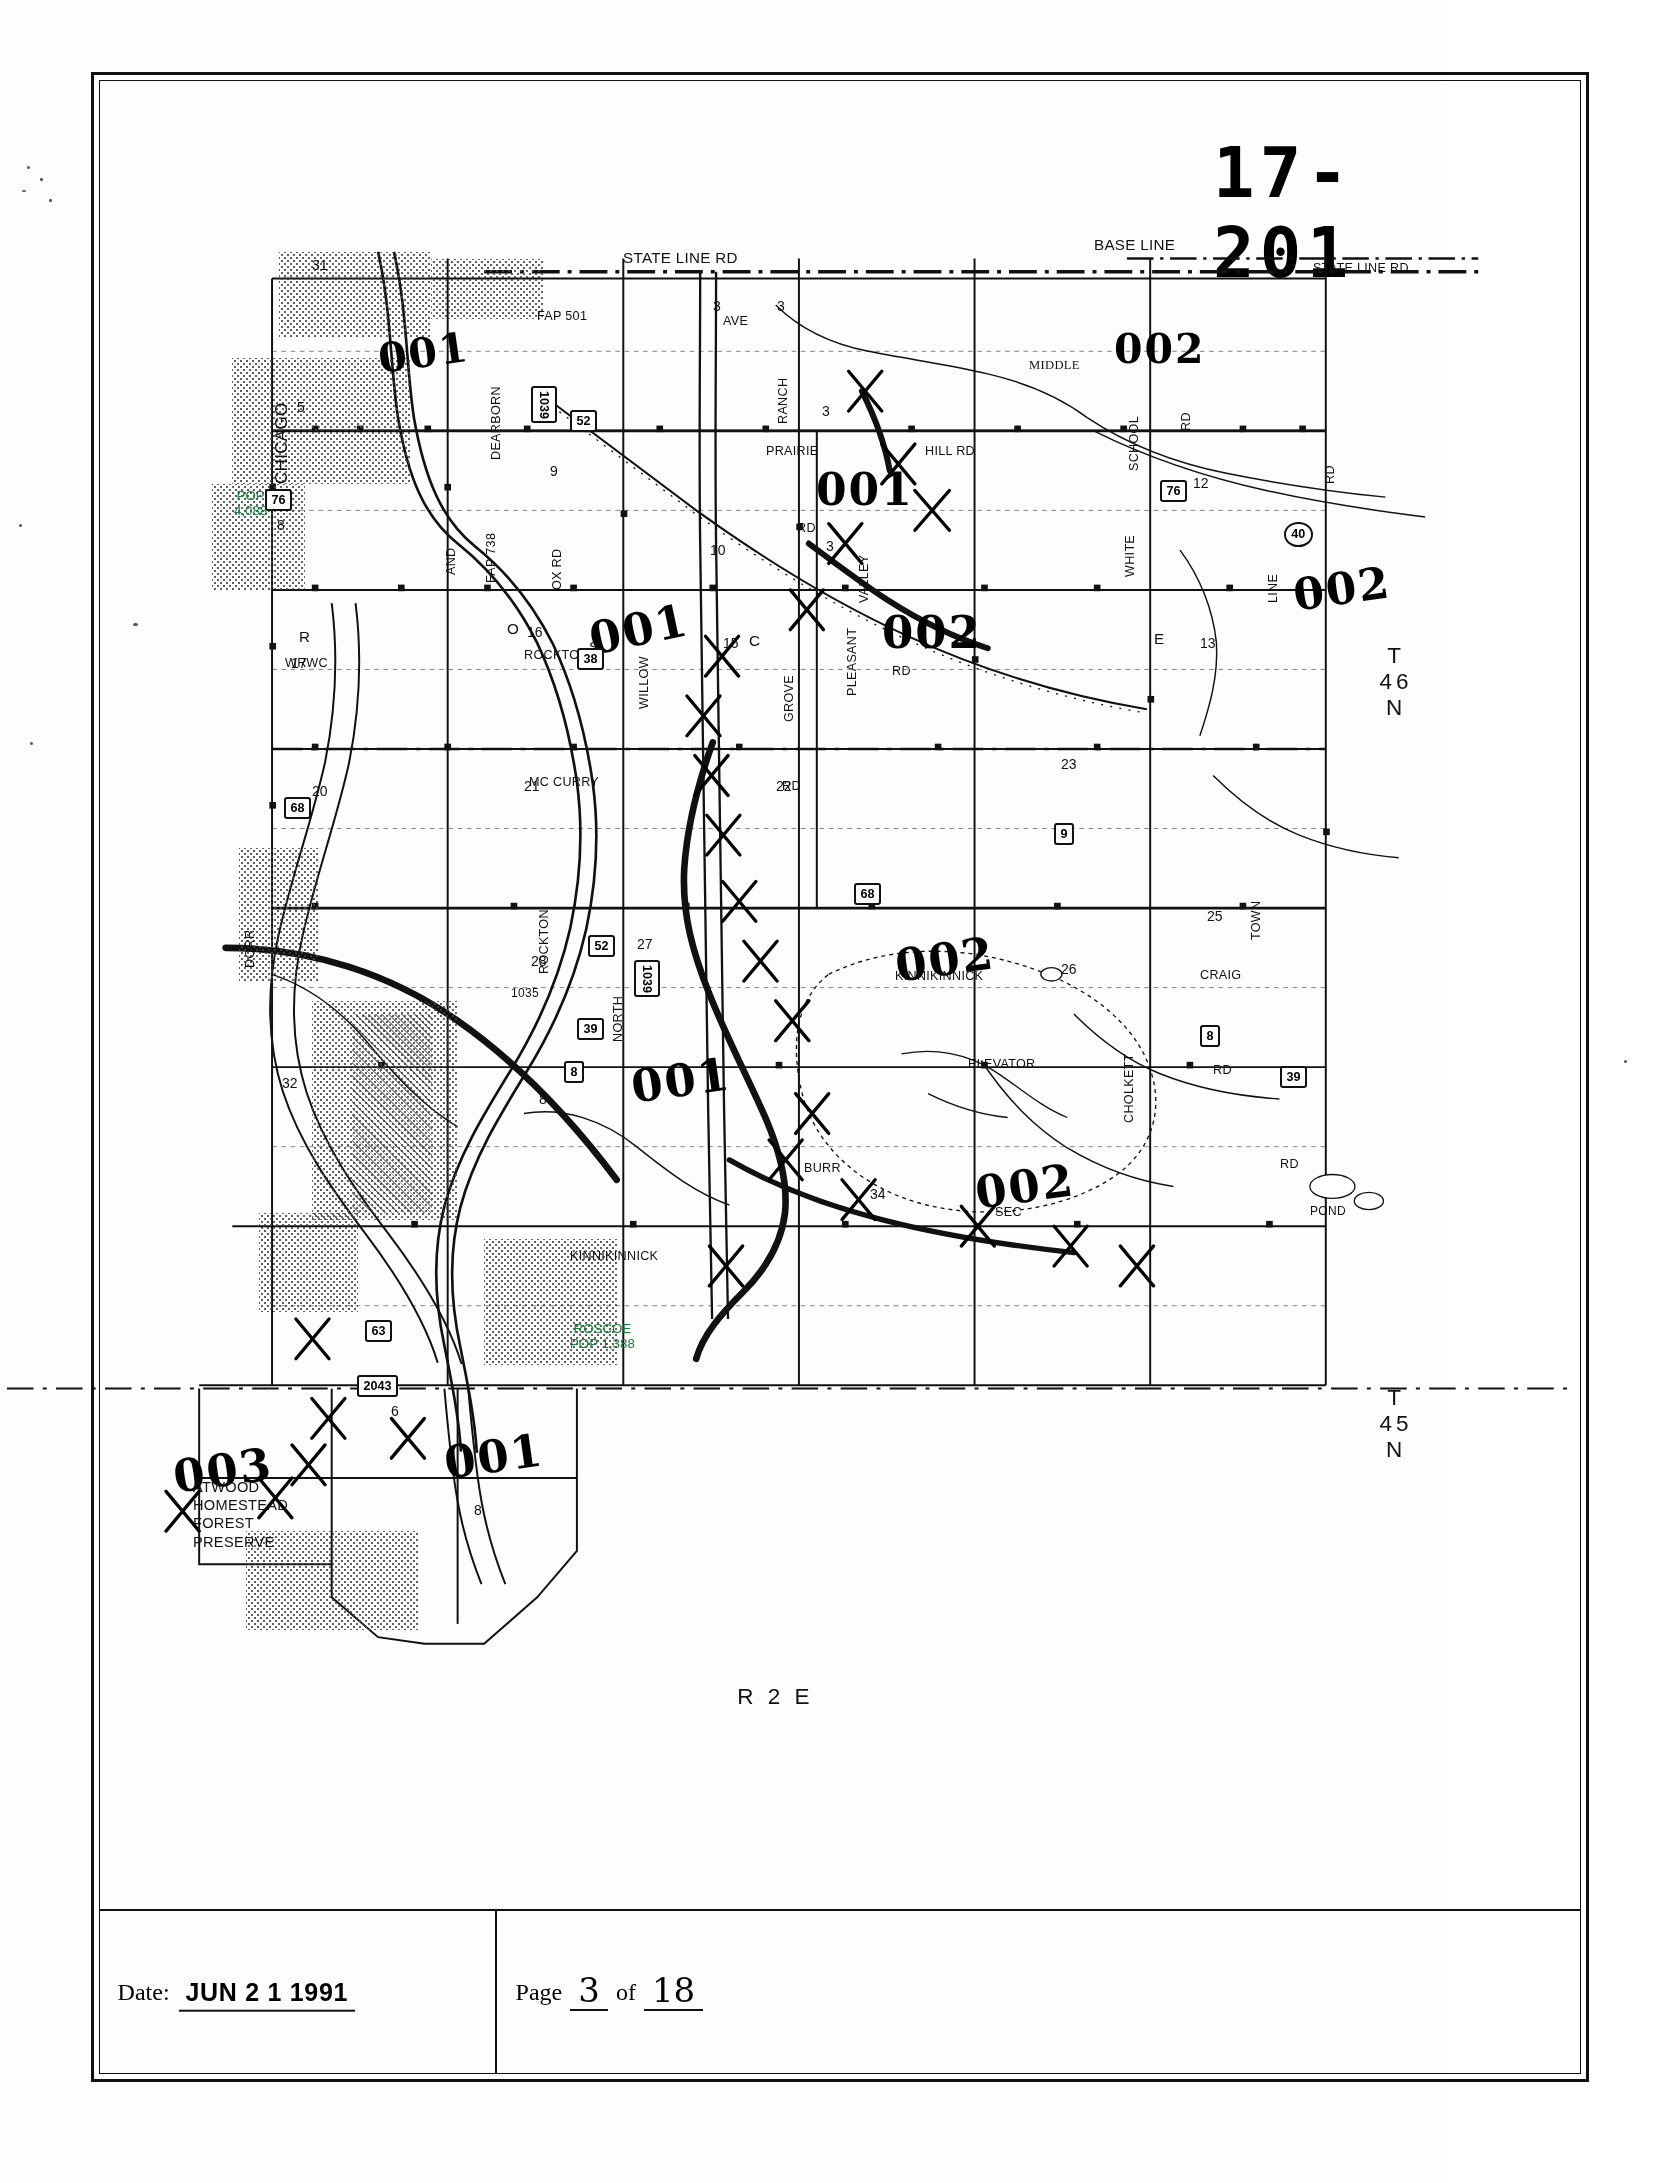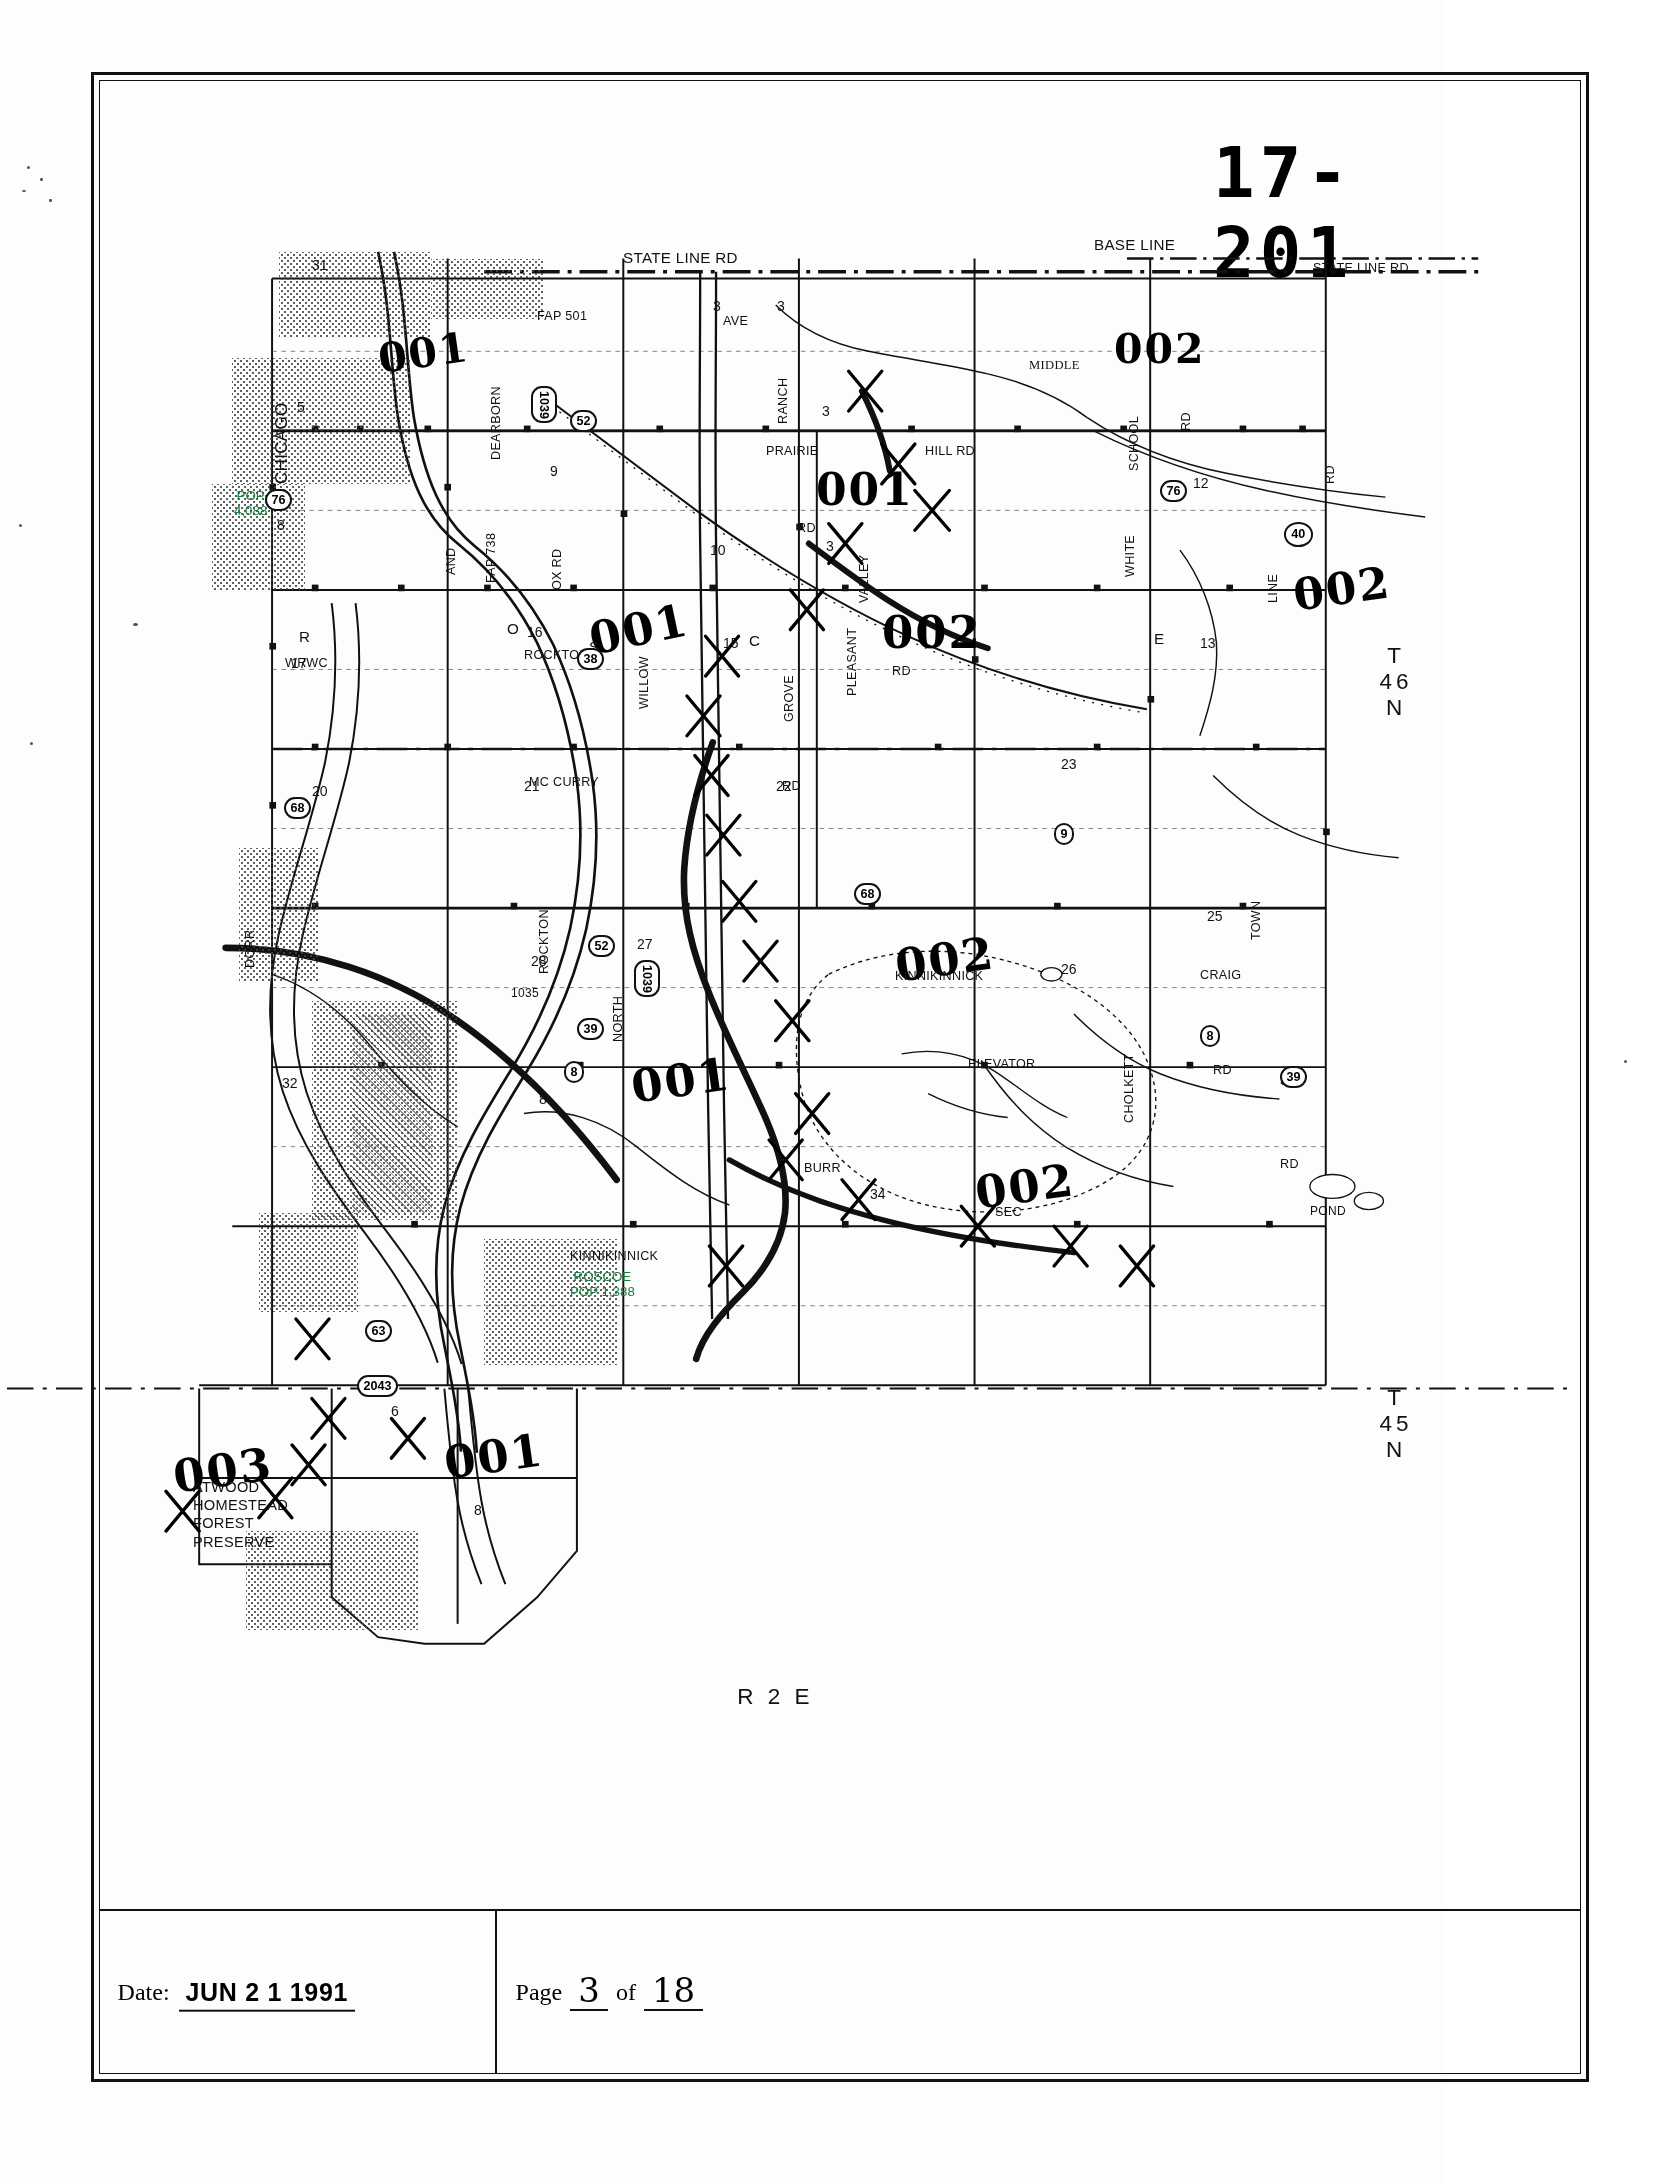--- a/index.html
+++ b/index.html
@@ -154,21 +154,21 @@
     position: absolute;
     border: 2px solid #111;
     background: #fff;
     font-family: "Liberation Sans", sans-serif;
     font-size: 12.6px;
     font-weight: bold;
     text-align: center;
     line-height: 1;
     padding: 2.7px 4.6px;
     box-sizing: border-box;
-    border-radius: 11px;
+    border-radius: 3px;
   }
   .shield.oval { border-radius: 50%; padding: 4px 5.3px; }
 
   
   .tr-label {
     position: absolute;
     font-family: "Liberation Sans", sans-serif;
     font-size: 22.5px;
     letter-spacing: 4px;
     color: #111;
@@ -565,21 +565,21 @@
     <div class="lbl" style="left:684px;top:289px;">RD</div>
     <div class="lbl" style="left:1100px;top:831px;">RD</div>
     <div class="lbl" style="left:1167px;top:925px;">RD</div>
     <div class="lbl rot90" style="left:159px;top:252px; font-size:17px;">CHICAGO</div>
     <div class="lbl" style="left:172px;top:424px;">WRWC</div>
 
     <div class="city" style="left:121px;top:256px;">
       <span>POP</span><br>
       <span>4,088</span>
     </div>
-    <div class="city" style="left:457px;top:1037px;">
+    <div class="city" style="left:457px;top:1089px;">
       <span>ROSCOE</span><br>
       <span>POP 1,388</span>
     </div>
     <div class="lbl" style="left:80px;top:1246px; font-size:14.6px; line-height:1.25;">
       <span style="display:inline-block; width:133px; white-space:normal;">ATWOOD HOMESTEAD FOREST PRESERVE</span>
     </div>
 
     <div class="shield" style="left:152px;top:257px;">76</div>
     <div class="shield" style="left:1047px;top:248px;">76</div>
     <div class="shield" style="left:464px;top:416px;">38</div>

